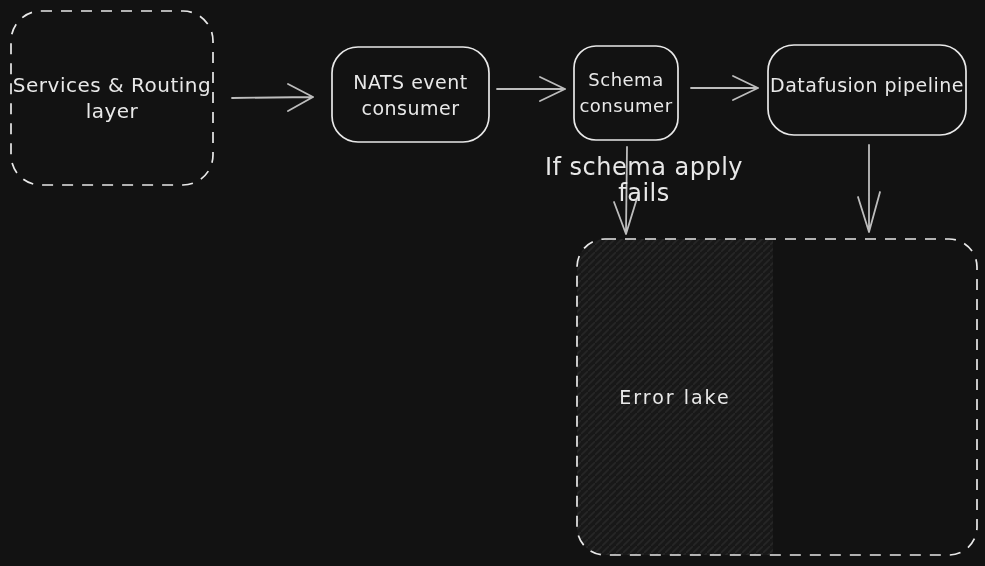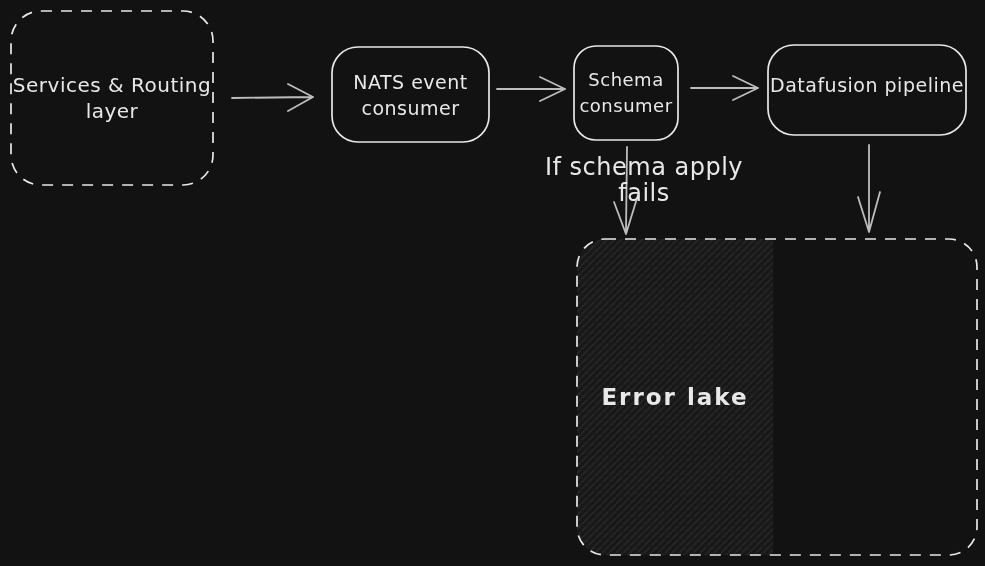--- a/index.html
+++ b/index.html
@@ -23,21 +23,21 @@
   .label {
     position: absolute; display: flex; align-items: center; justify-content: center;
     text-align: center; color: var(--text); letter-spacing: 0.5px; line-height: 26px;
     pointer-events: none; white-space: pre-line;
   }
   .lbl-services   { left: 12px;  top: 11px;  width: 200px; height: 174px; font-size: 20px; }
   .lbl-nats       { left: 332px; top: 47px;  width: 157px; height: 95px;  font-size: 19px; }
   .lbl-schema     { left: 574px; top: 46px;  width: 104px; height: 94px;  font-size: 18px; }
   .lbl-datafusion { left: 768px; top: 45px;  width: 198px; height: 80px;  font-size: 19px; white-space: nowrap; }
   .lbl-fail       { left: 520px; top: 160px; width: 224px; height: 40px;  font-size: 24px; margin-left: 12px; }
-  .lbl-error-lake { left: 577px; top: 239px; width: 196px; height: 316px; font-size: 23px; letter-spacing: 2px; font-weight: bold; }
+  .lbl-error-lake { left: 577px; top: 239px; width: 196px; height: 316px; font-size: 19px; letter-spacing: 2px; }
   .lbl-data-lake  { left: 773px; top: 239px; width: 204px; height: 316px; font-size: 19px; letter-spacing: 2px; }
 </style>
 </head>
 <body>
 
 <div class="canvas">
 
   <svg class="layer" viewBox="0 0 985 566" xmlns="http://www.w3.org/2000/svg">
     <defs>
       <pattern id="hatch" patternUnits="userSpaceOnUse" width="7" height="7">

